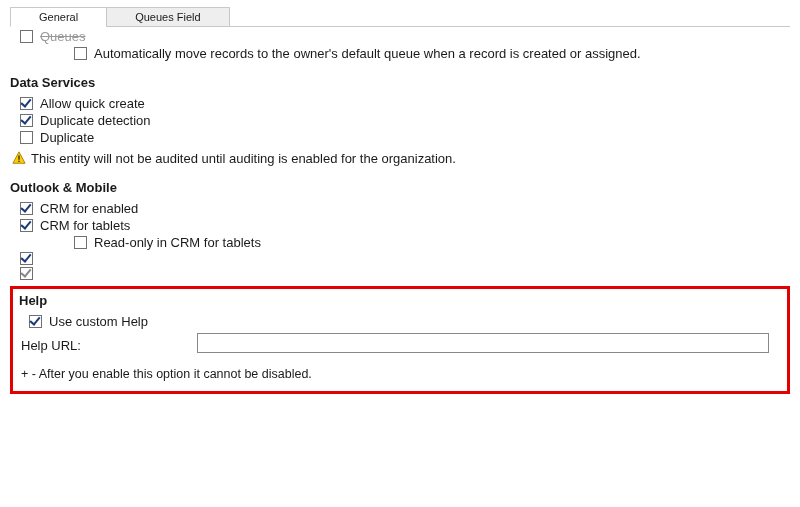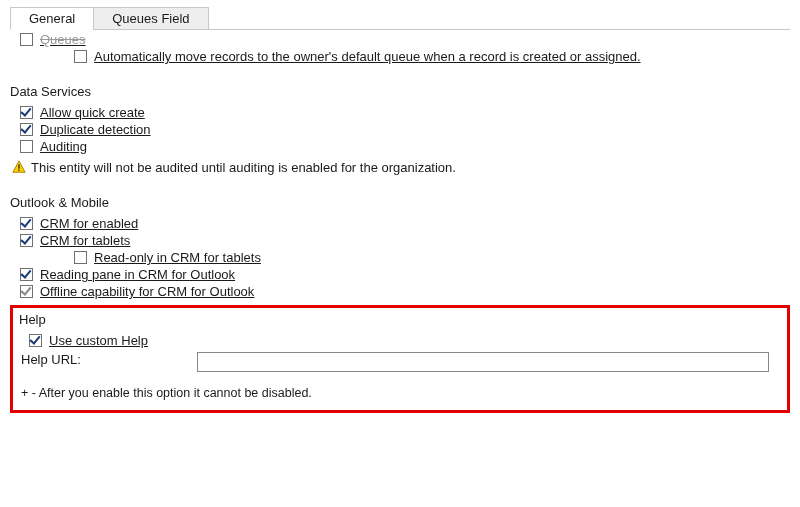--- a/index.html
+++ b/index.html
@@ -11,42 +11,41 @@
     background: #fff;
     width: 800px;
     padding: 6px 10px;
   }
   .tabs {
     display: flex;
     border-bottom: 1px solid #c8c8c8;
     margin-bottom: 2px;
   }
   .tab {
-    padding: 3px 18px;
+    padding: 3px 28px;
     border: 1px solid #c8c8c8;
     background: #eee;
-    font-size: 13px;
+    font-size: 11px;
     cursor: default;
     position: relative;
     top: 1px;
     margin-right: -1px;
   }
   .tab.active {
     background: #fff;
     border-bottom: 1px solid #fff;
   }
   .section-title {
-    font-weight: normal;
-    margin: 20px 0 6px 0;
+    font-weight: bold;
+    margin: 14px 0 6px 0;
   }
   .row {
     display: flex;
     align-items: center;
     margin: 2px 0 2px 10px;
-    text-decoration: underline;
   }
   .row.indent2 { margin-left: 64px; }
   .row label { cursor: default; }
   .cb {
     width: 13px;
     height: 13px;
     flex: none;
     border: 1px solid #707070;
     background: #fff;
     margin-right: 7px;
@@ -72,21 +71,21 @@
   }
   .warn svg { display: block; }
   .note-row { margin: 6px 0 0 2px; display:flex; align-items:flex-start; }
   .help-box {
     border: 3px solid #e30000;
     padding: 4px 6px 10px 6px;
     margin-top: 6px;
   }
   .field-row {
     display: flex;
-    align-items: flex-start;
+    align-items: flex-end;
     margin: 4px 12px 4px 2px;
   }
   .field-row label { width: 176px; }
   .field-row input[type=text] {
     flex: 1;
     height: 20px;
     border: 1px solid #888;
     padding: 1px 3px;
     font-family: inherit;
     font-size: 13px;
@@ -114,21 +113,21 @@
 <div class="row">
   <span class="cb checked"></span>
   <label>Allow quick create</label>
 </div>
 <div class="row">
   <span class="cb checked"></span>
   <label>Duplicate detection</label>
 </div>
 <div class="row">
   <span class="cb"></span>
-  <label>Auditing</label>
+  <label>Duplicate</label>
 </div>
 <div class="note-row">
   <span class="warn">
     <svg viewBox="0 0 16 16" width="14" height="14">
         <polygon points="8,1 15,14 1,14" fill="#ffcc00" stroke="#a07a00" stroke-width="1"></polygon>
         <rect x="7.2" y="5" width="1.6" height="5" fill="#333"></rect>
         <rect x="7.2" y="11" width="1.6" height="1.6" fill="#333"></rect>
       </svg>
   </span>
   <span>This entity will not be audited until auditing is enabled for the organization.</span>
@@ -142,25 +141,23 @@
 <div class="row">
   <span class="cb checked"></span>
   <label>CRM for tablets</label>
 </div>
 <div class="row indent2">
   <span class="cb"></span>
   <label>Read-only in CRM for tablets</label>
 </div>
 <div class="row">
   <span class="cb checked"></span>
-  <label>Reading pane in CRM for Outlook</label>
 </div>
 <div class="row">
   <span class="cb gray checked"></span>
-  <label>Offline capability for CRM for Outlook</label>
 </div>
 
 <div class="help-box">
   <div class="section-title" style="margin-top:0">Help</div>
   <div class="row">
     <span class="cb checked"></span>
     <label>Use custom Help</label>
   </div>
   <div class="field-row">
     <label>Help URL:</label>

